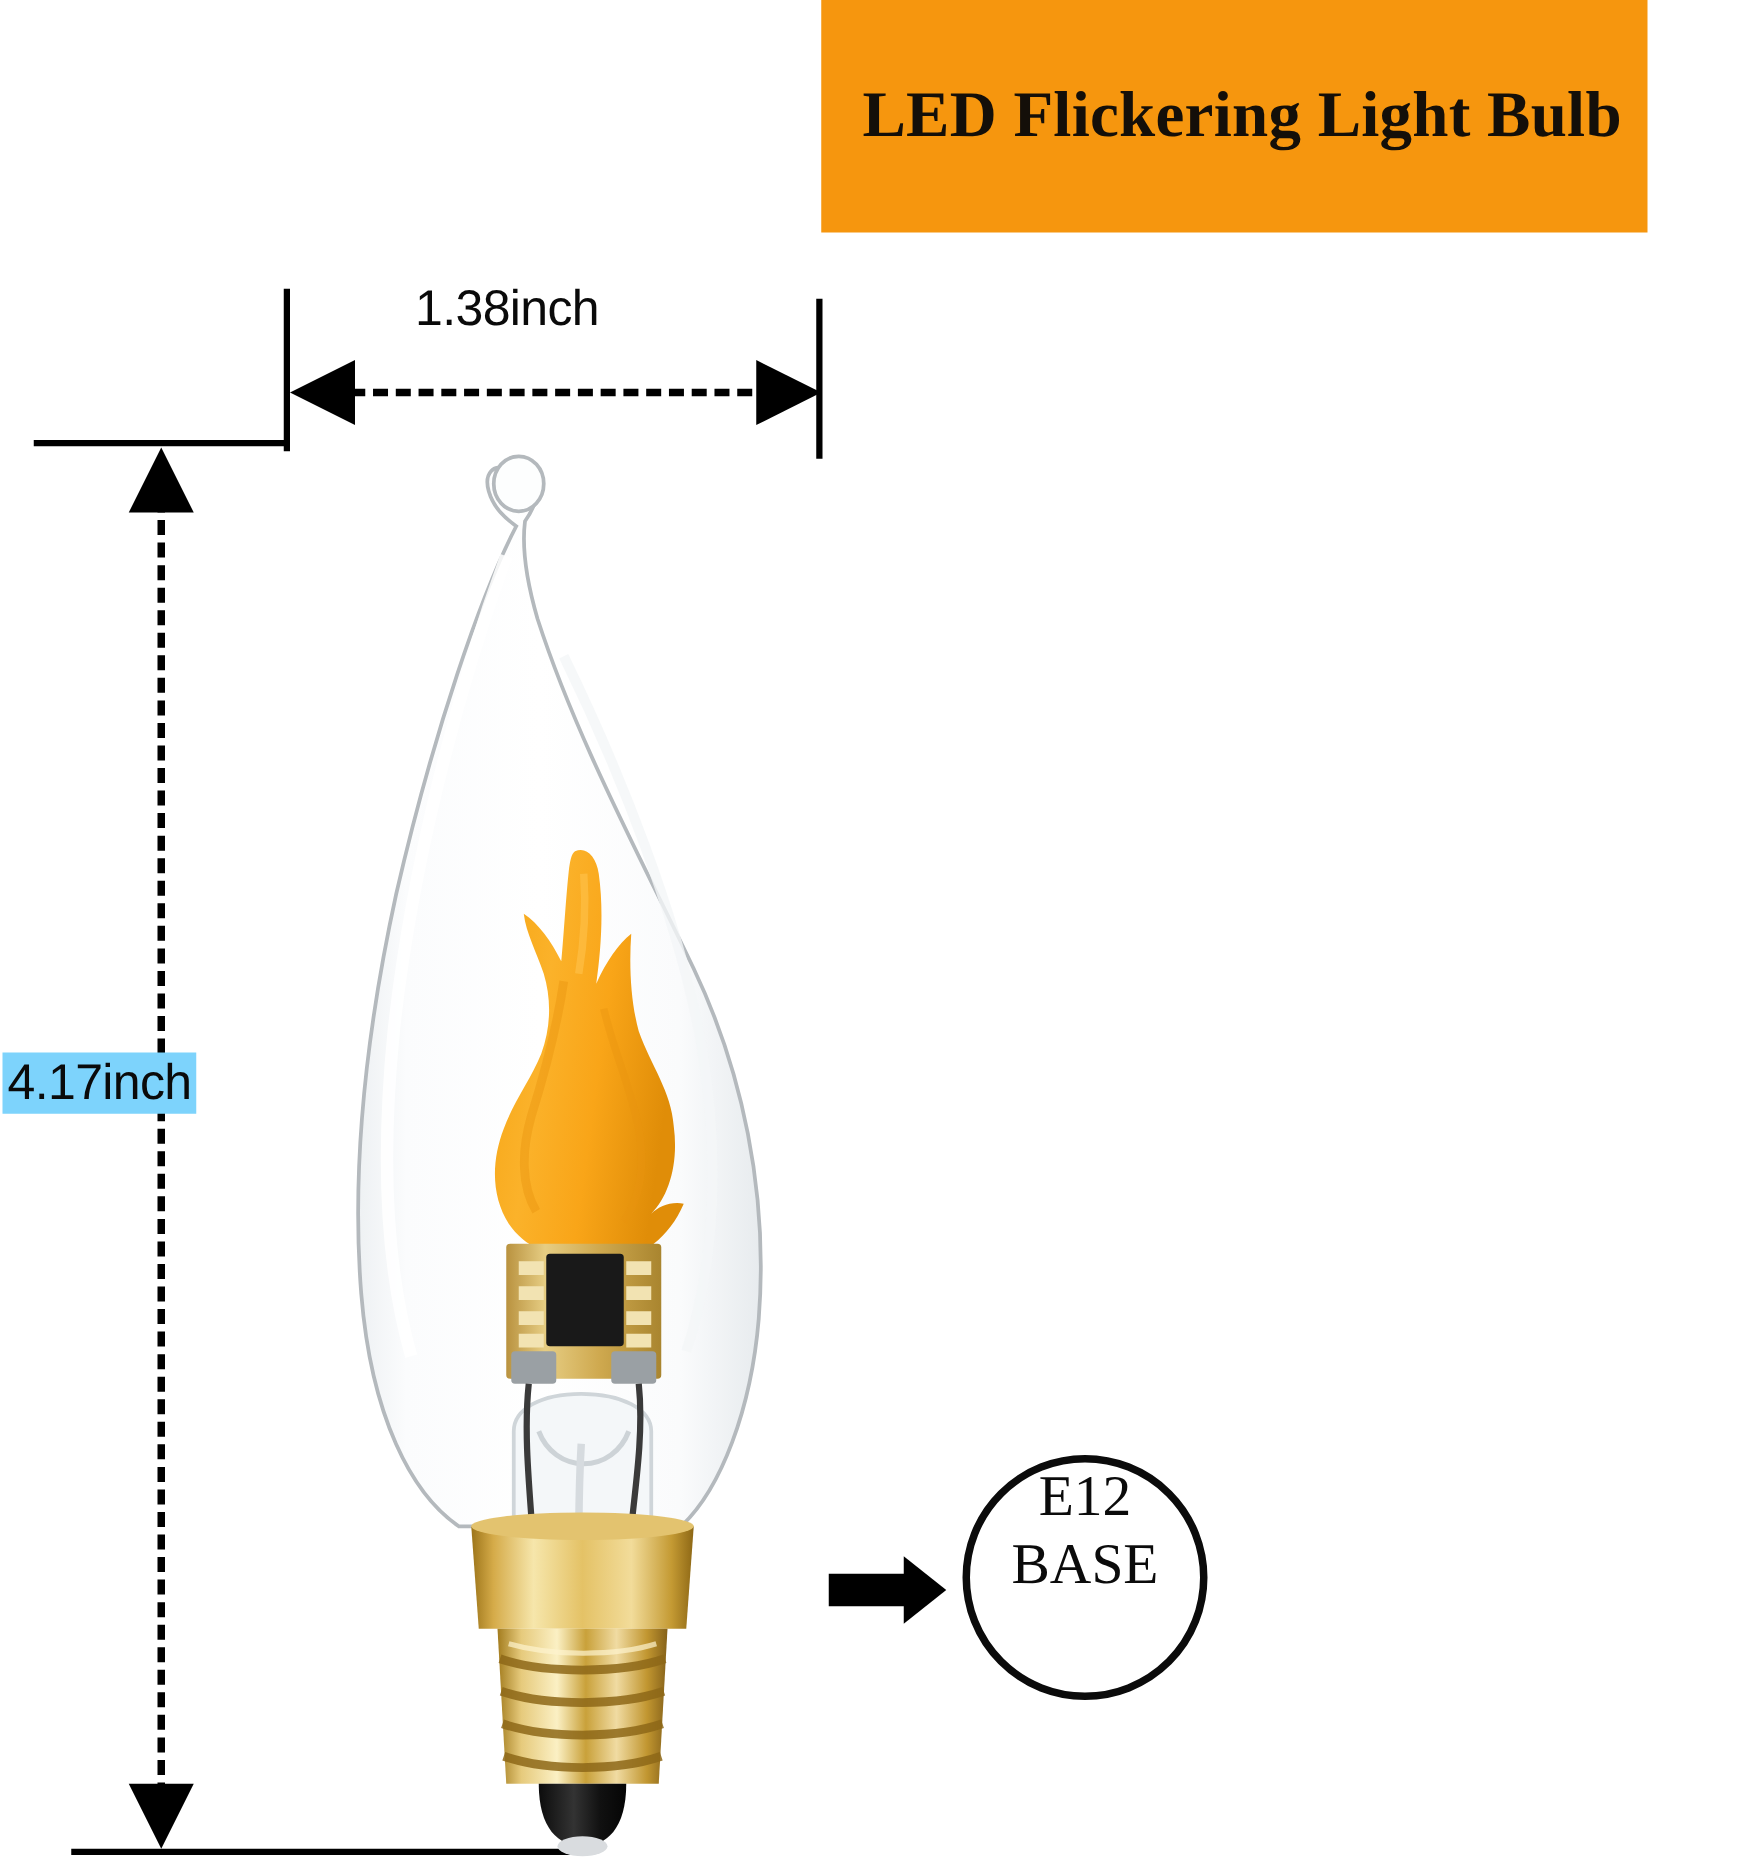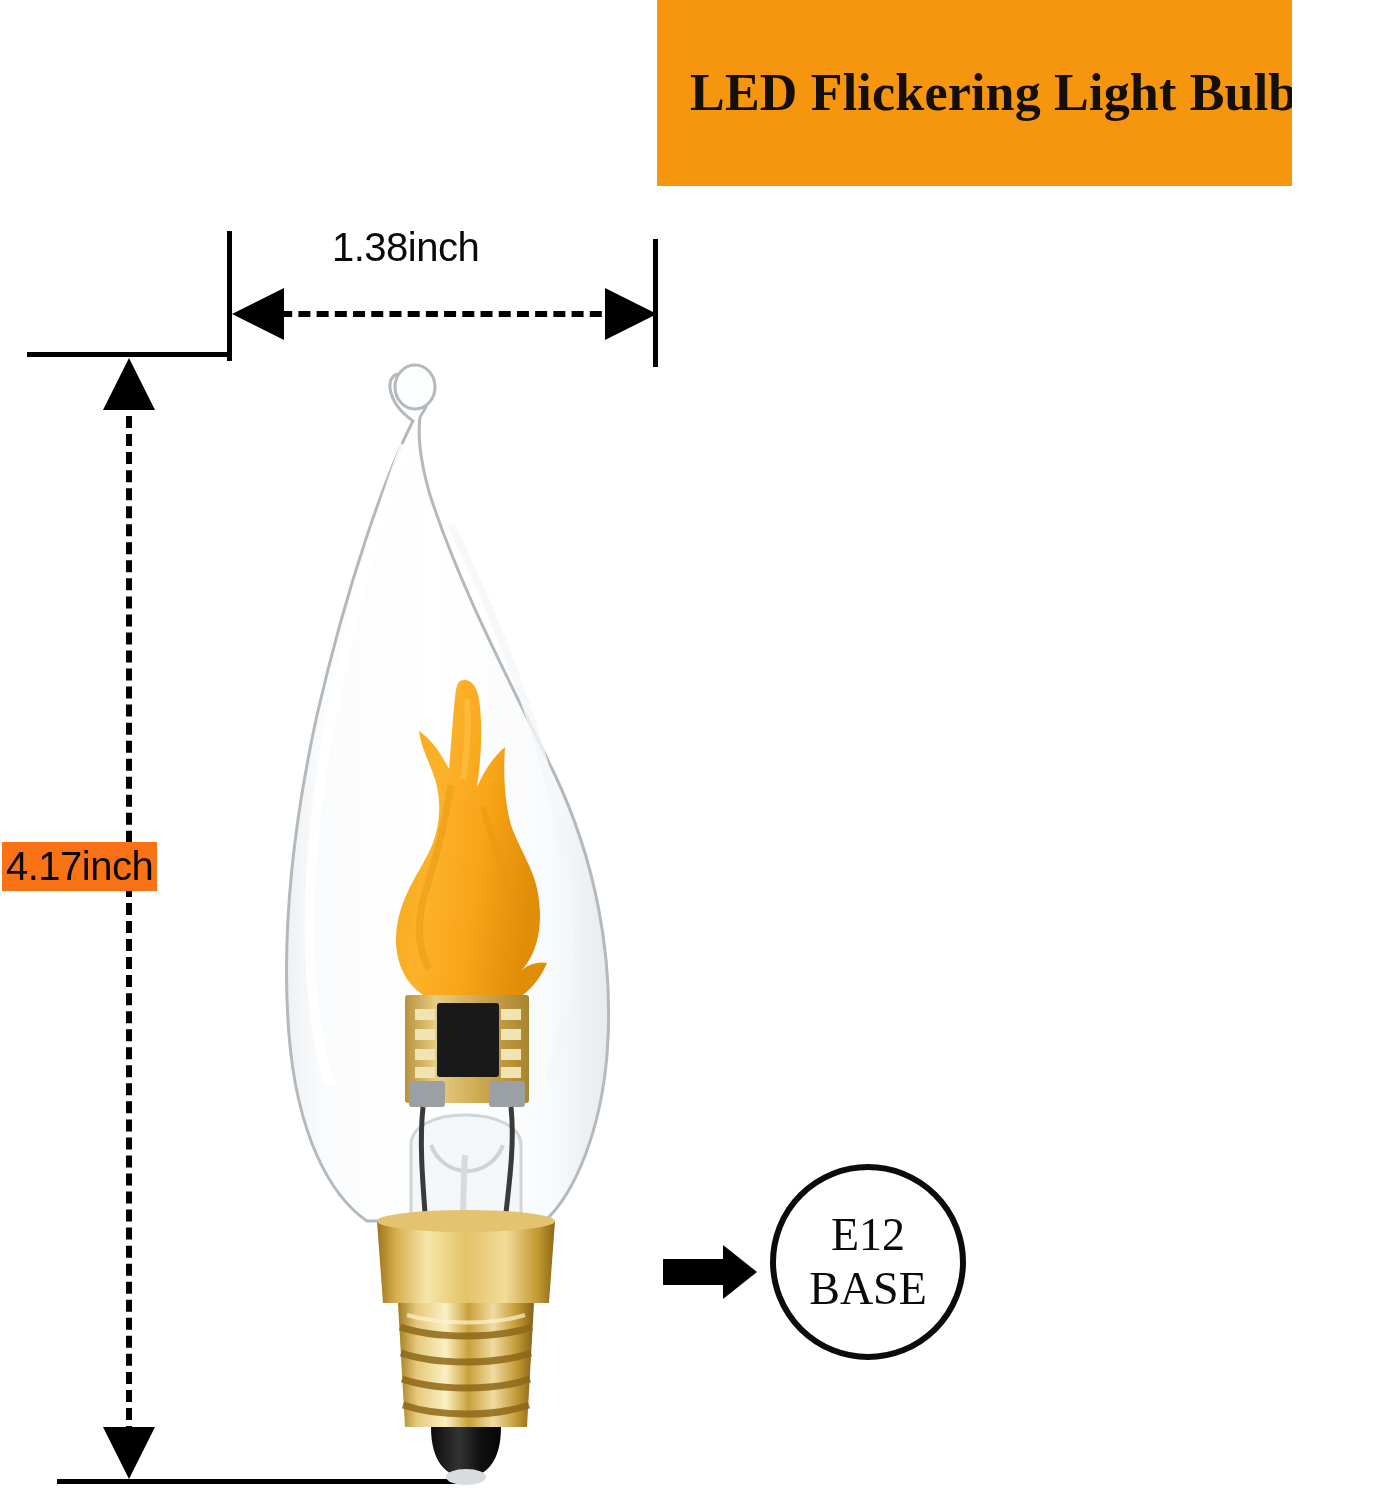--- a/index.html
+++ b/index.html
@@ -9,20 +9,21 @@
   }
   body {
     font-family: "Liberation Sans", sans-serif;
   }
   #canvas {
     position: relative;
     width: 1292px;
     height: 1500px;
     background: #ffffff;
     overflow: hidden;
+    padding-left: 26px;
   }
 
   
   .title-banner {
     position: absolute;
     left: 657px;
     top: 0px;
     width: 742px;
     height: 186px;
     background: #F6960E;
@@ -92,36 +93,36 @@
 
   .dim-label {
     position: absolute;
     font-family: "Liberation Sans", sans-serif;
     font-size: 40px;
     color: #0a0a0a;
     white-space: nowrap;
     letter-spacing: -0.5px;
   }
   .dim-label-width { left: 332px; top: 225px; }
-  .dim-label-height { left: 2px; top: 842px; background: #f97316; padding: 2px 4px; }
+  .dim-label-height { left: 2px; top: 842px; background: #7dd3fc; padding: 2px 4px; }
 
   
   .callout-circle {
     position: absolute;
     left: 770px;
     top: 1164px;
     width: 196px;
     height: 196px;
     border: 6px solid #0b0b0b;
     border-radius: 50%;
     box-sizing: border-box;
     display: flex;
     flex-direction: column;
     align-items: center;
-    justify-content: center;
+    justify-content: flex-start;
   }
   .callout-line {
     font-family: "Liberation Serif", serif;
     font-size: 46px;
     line-height: 54px;
     color: #0b0b0b;
   }
   .callout-arrow-shaft {
     position: absolute;
     left: 663px;

